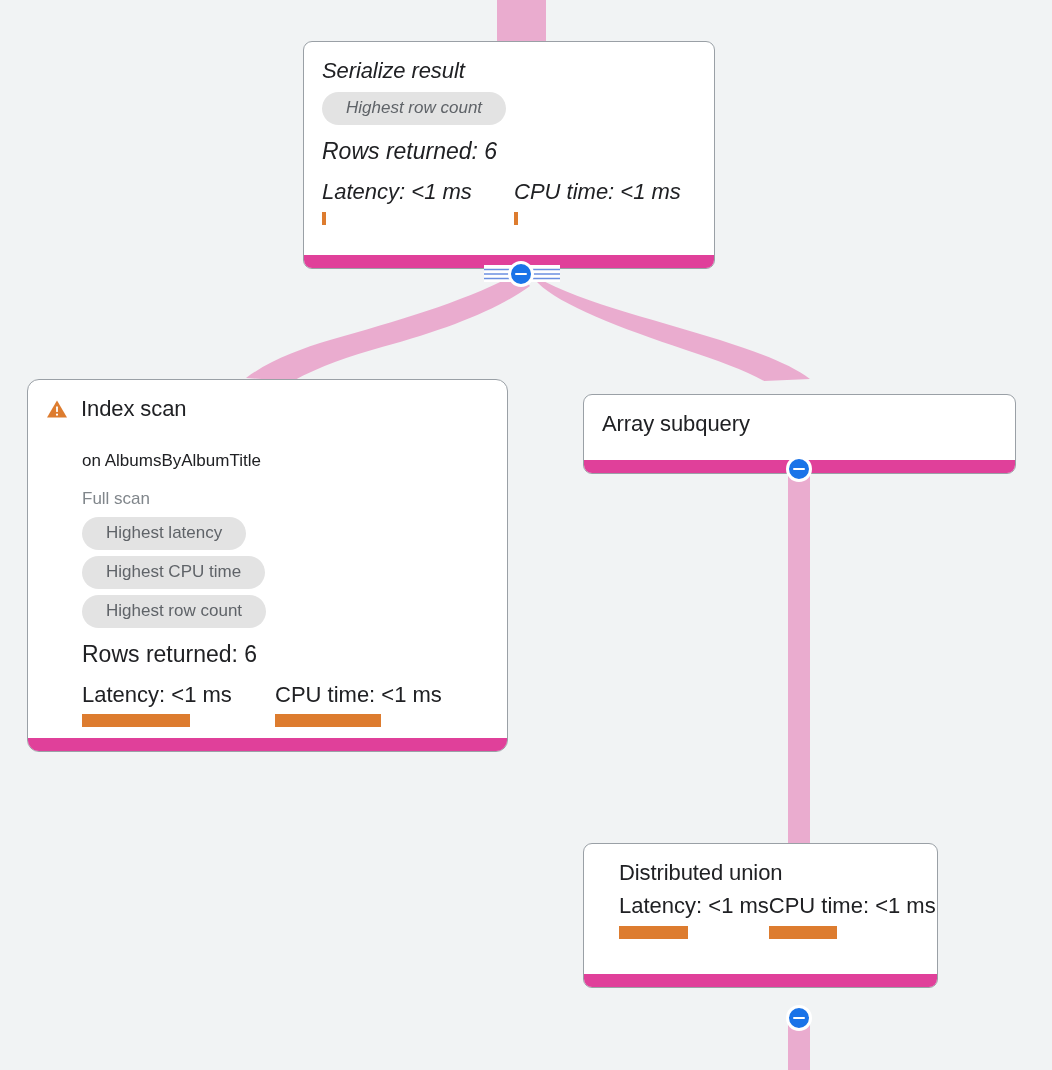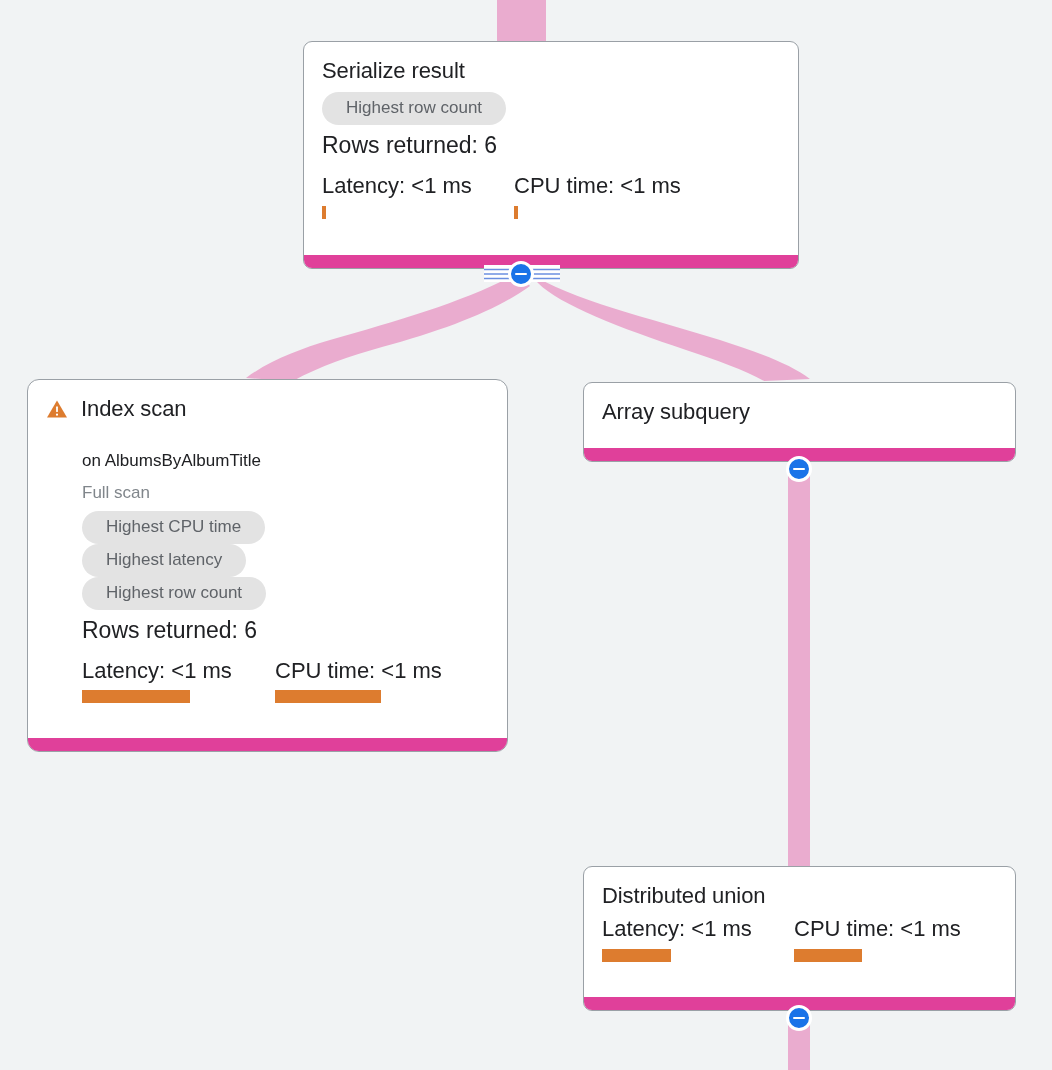--- a/index.html
+++ b/index.html
@@ -78,35 +78,36 @@
   .node-subtitle {
     font-size: 17px;
     color: #202124;
     margin-top: 9px;
     line-height: 1.25;
     white-space: nowrap;
   }
   .node-subnote {
     font-size: 17px;
     color: #80868b;
-    margin-top: 10px;
+    margin-top: 16px;
     line-height: 1.25;
     white-space: nowrap;
   }
 
   .chip-list {
     margin-top: 8px;
   }
   .chip {
     display: inline-block;
     background: #e3e3e3;
     color: #5f6368;
     font-size: 17px;
     border-radius: 999px;
     padding: 6px 24px 7px 24px;
+    margin-bottom: 6px;
     white-space: nowrap;
   }
   .chip-row { display: block; }
 
   .rows-returned {
     font-size: 23px;
     color: #202124;
     margin-top: 6px;
     line-height: 1.3;
     white-space: nowrap;
@@ -182,21 +183,21 @@
              L 764,381
              C 745,370 716,360 686,350
              C 620,328 560,305 538,283
              Z" fill="#eaaccf"></path>
 
     <path d="M 788,466 L 810,466 L 810,872 L 788,872 Z" fill="#eaaccf"></path>
 
     <path d="M 788,1014 L 810,1014 L 810,1070 L 788,1070 Z" fill="#eaaccf"></path>
   </svg>
 
-  <div class="plan-node" id="node-serialize-result" style="left:303px; top:41px; width:496px; height:228px;">
+  <div class="plan-node" id="node-serialize-result" style="left:303px; top:41px; width:412px; height:228px;font-style:italic;">
     <div class="node-body">
       <div class="node-title-row">
         <div class="node-title">Serialize result</div>
       </div>
       <div class="chip-list">
         <span class="chip-row">
           <span class="chip">Highest row count</span>
         </span>
       </div>
       <div class="rows-returned">Rows returned: 6</div>
@@ -231,58 +232,58 @@
           <path d="M12 1.6 L23 20.4 L1 20.4 Z" fill="#dd7c2f"></path>
           <rect x="11" y="8" width="2" height="6.4" rx="1" fill="#ffffff"></rect>
           <circle cx="12" cy="17.2" r="1.2" fill="#ffffff"></circle>
         </svg>
         <div class="node-title">Index scan</div>
       </div>
       <div class="node-subtitle" style="margin-left:36px;margin-top:28px;">on AlbumsByAlbumTitle</div>
       <div class="node-subnote" style="margin-left:36px;">Full scan</div>
       <div class="chip-list" style="margin-left:36px;">
         <span class="chip-row">
-          <span class="chip">Highest CPU time</span>
+          <span class="chip">Highest latency</span>
         </span>
         <span class="chip-row">
-          <span class="chip">Highest latency</span>
+          <span class="chip">Highest CPU time</span>
         </span>
         <span class="chip-row">
           <span class="chip">Highest row count</span>
         </span>
       </div>
       <div class="rows-returned" style="margin-left:36px;">Rows returned: 6</div>
       <div class="metrics" style="margin-left:36px;">
         <div class="metric" style="width:193px;">
           <div class="metric-label">Latency: &lt;1 ms</div>
           <div class="metric-bar" style="width:108px;"></div>
         </div>
         <div class="metric">
           <div class="metric-label">CPU time: &lt;1 ms</div>
           <div class="metric-bar" style="width:106px;"></div>
         </div>
       </div>
     </div>
     <div class="node-footer"></div>
   </div>
 
-  <div class="plan-node" id="node-array-subquery" style="left:583px; top:382px; width:433px; height:80px;">
+  <div class="plan-node" id="node-array-subquery" style="left:583px; top:394px; width:433px; height:80px;">
     <div class="node-body" style="padding:16px 18px 10px 18px;">
       <div class="node-title-row">
         <div class="node-title">Array subquery</div>
       </div>
     </div>
     <div class="node-footer"></div>
   </div>
 
   <div class="collapse-toggle" style="left:786px; top:456px;">
     <span class="minus"></span>
   </div>
 
-  <div class="plan-node" id="node-distributed-union" style="left:583px; top:866px; width:433px; height:145px;">
+  <div class="plan-node" id="node-distributed-union" style="left:583px; top:843px; width:355px; height:145px;padding-left:17px;">
     <div class="node-body">
       <div class="node-title-row">
         <div class="node-title">Distributed union</div>
       </div>
       <div class="metrics" style="margin-top:7px;">
         <div class="metric" style="width:192px;">
           <div class="metric-label">Latency: &lt;1 ms</div>
           <div class="metric-bar" style="width:69px;"></div>
         </div>
         <div class="metric">

